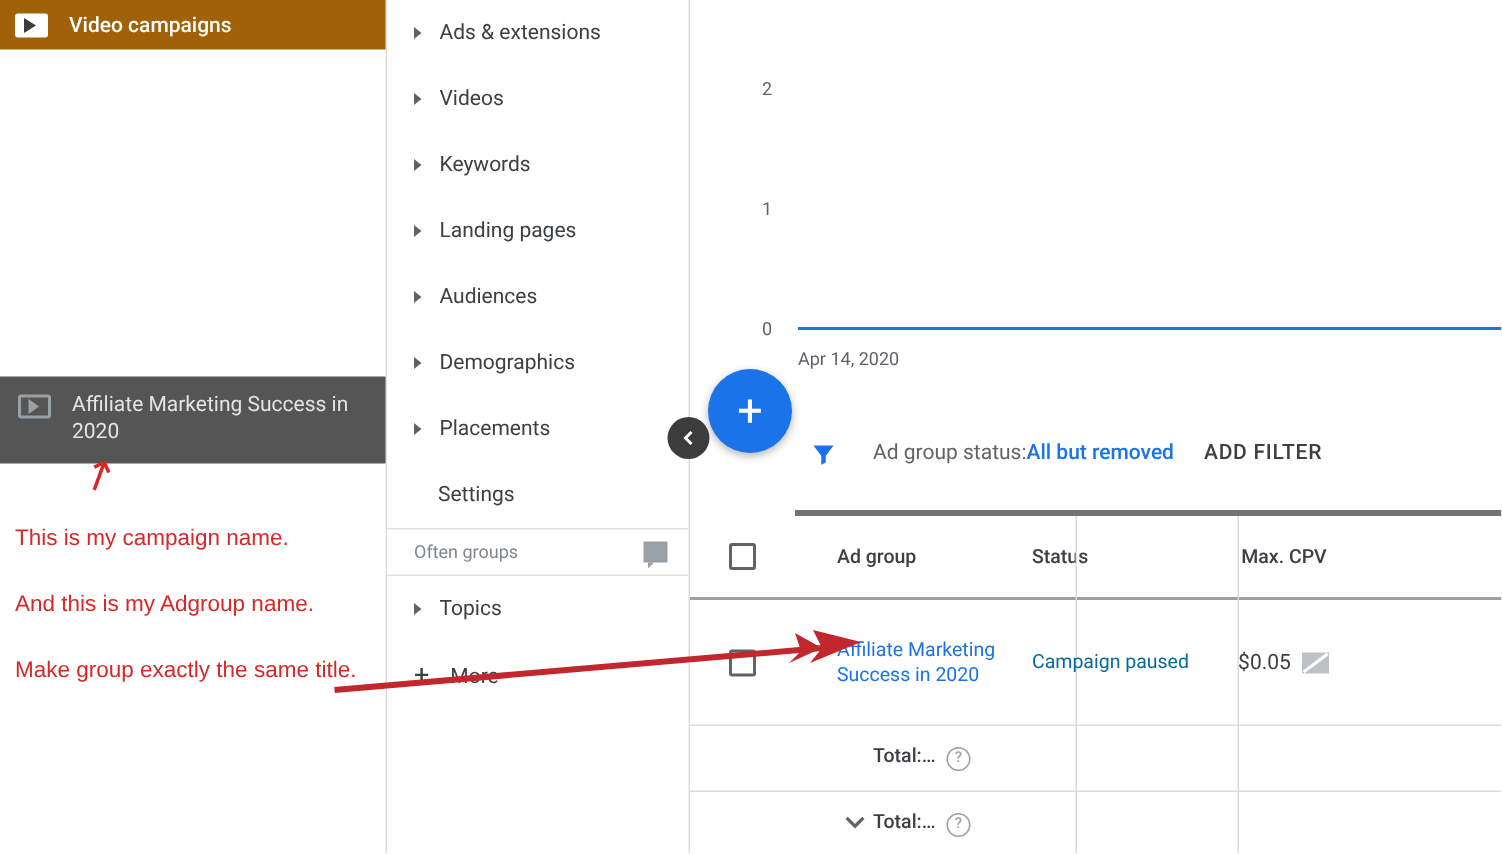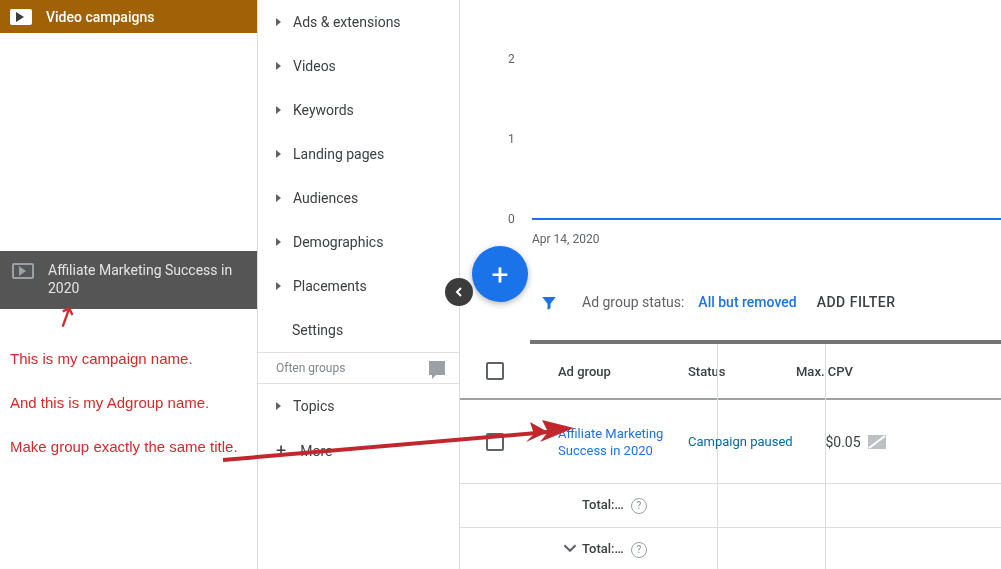--- a/index.html
+++ b/index.html
@@ -39,31 +39,31 @@
   .axis-lbl { position:absolute; left:48px; font-size:12px; color:#5f6368;}
   .y2 { top:52px;} .y1 { top:132px;} .y0 { top:212px;}
   .hline { position:absolute; left:72px; right:0; border-top:2px solid #1a73e8; top:218px;}
   .xd { position:absolute; left:72px; top:232px; font-size:12px; color:#5f6368;}
   
   .fab { width:56px; height:56px; background:#1a73e8; border-radius:50%; display:flex; align-items:center; justify-content:center; color:#fff; font-size:30px; position:absolute; left:472px; top:246px; box-shadow:0 2px 6px rgba(0,0,0,.3); cursor:pointer; z-index:3;}
   
   .filter-row { position:absolute; top:294px; left:530px; right:0; height:50px; display:flex; align-items:flex-start; border-bottom:4px solid #737373; padding-left:10px;}
   .funnel { color:#1a73e8; margin-right:24px;}
   .fs-lbl { color:#5f6368; font-size:14px;}
-  .fs-val { color:#1a73e8; font-weight:500;margin-left:14px;}
+  .fs-val { color:#1a73e8; font-weight:500;}
   .addf { margin-left:20px; font-size:14px; letter-spacing:.5px; color:#3c4043; font-weight:500;}
   
   .thead { position:absolute; top:344px; left:460px; right:0; height:56px; display:flex; align-items:center; border-bottom:2px solid #9aa0a6;}
   .th-chk { width:70px; display:flex; justify-content:center;}
   .chk { width:18px; height:18px; border:2px solid #5f6368; border-radius:2px;}
   .th-dot { width:28px;}
   .gdot { width:12px; height:12px; background:#9aa0a6; border-radius:50%;}
   .th-ag { flex:0 0 130px; font-weight:500; font-size:13px; color:#3c4043;}
   .th-st { flex:0 0 108px; font-weight:500; font-size:13px;}
-  .th-cpv { flex:0 0 120px; font-weight:500; font-size:13px;}
+  .th-cpv { flex:0 0 120px; font-weight:500; font-size:13px;text-align:center;}
   .vline { position:absolute; top:344px; bottom:0; width:1px; background:#dadce0;}
   .vl1{left:717px;} .vl2{left:825px;}
   
   .row1 { position:absolute; top:400px; left:460px; right:0; height:84px; display:flex; align-items:center; border-bottom:1px solid #dadce0;}
   .r-chk { width:70px; display:flex; justify-content:center;}
   .r-dot { width:28px;}
   .grn { width:12px; height:12px; background:#1e8e3e; border-radius:50%;}
   .r-ag { flex:0 0 130px; color:#1a73e8; font-size:13px; line-height:17px; padding-right:14px;}
   .r-st { flex:0 0 108px; color:#0369a1; font-size:13px; line-height:17px;}
   .r-cpv { flex:0 0 120px; display:flex; align-items:center; justify-content:center; font-size:14px; color:#3c4043;}  

